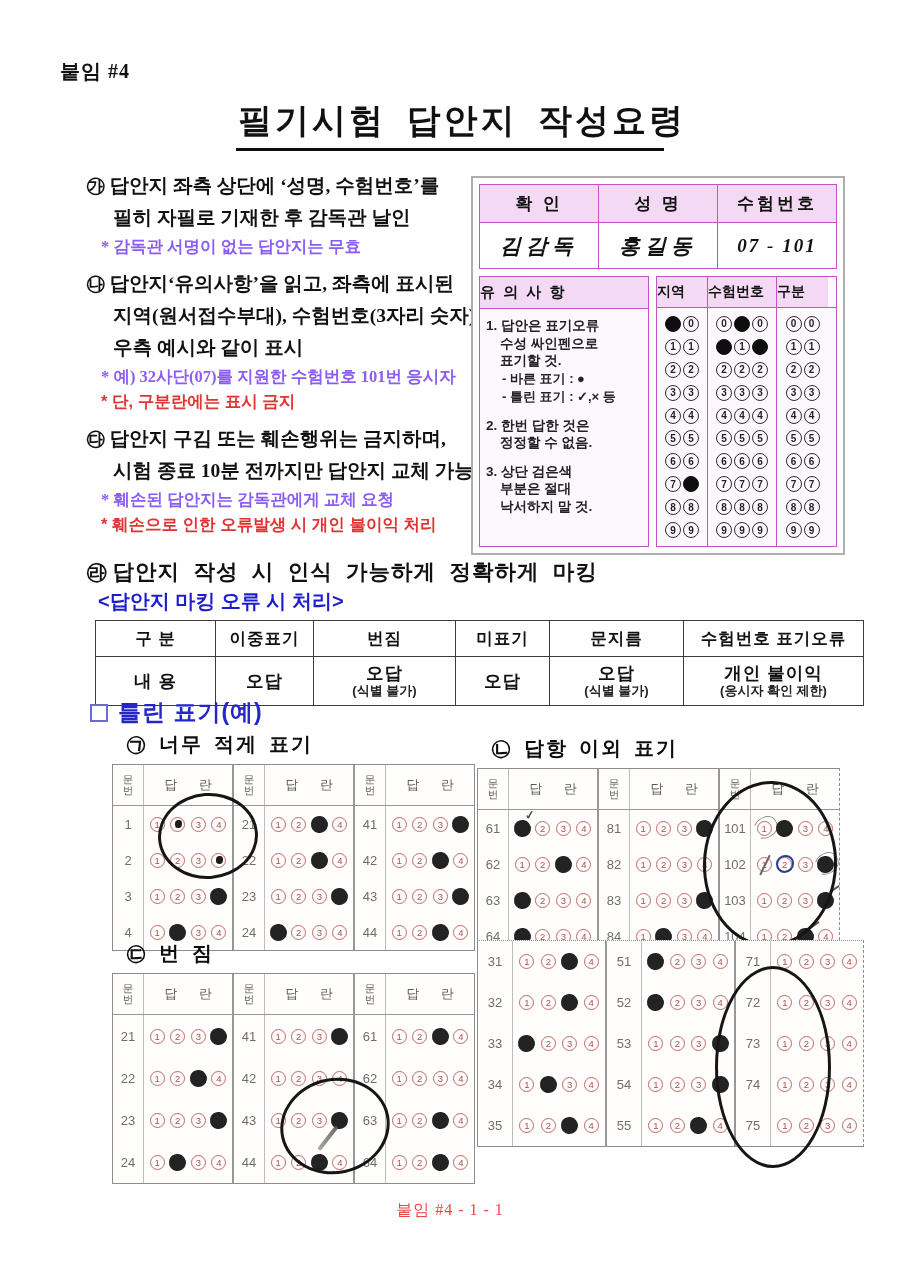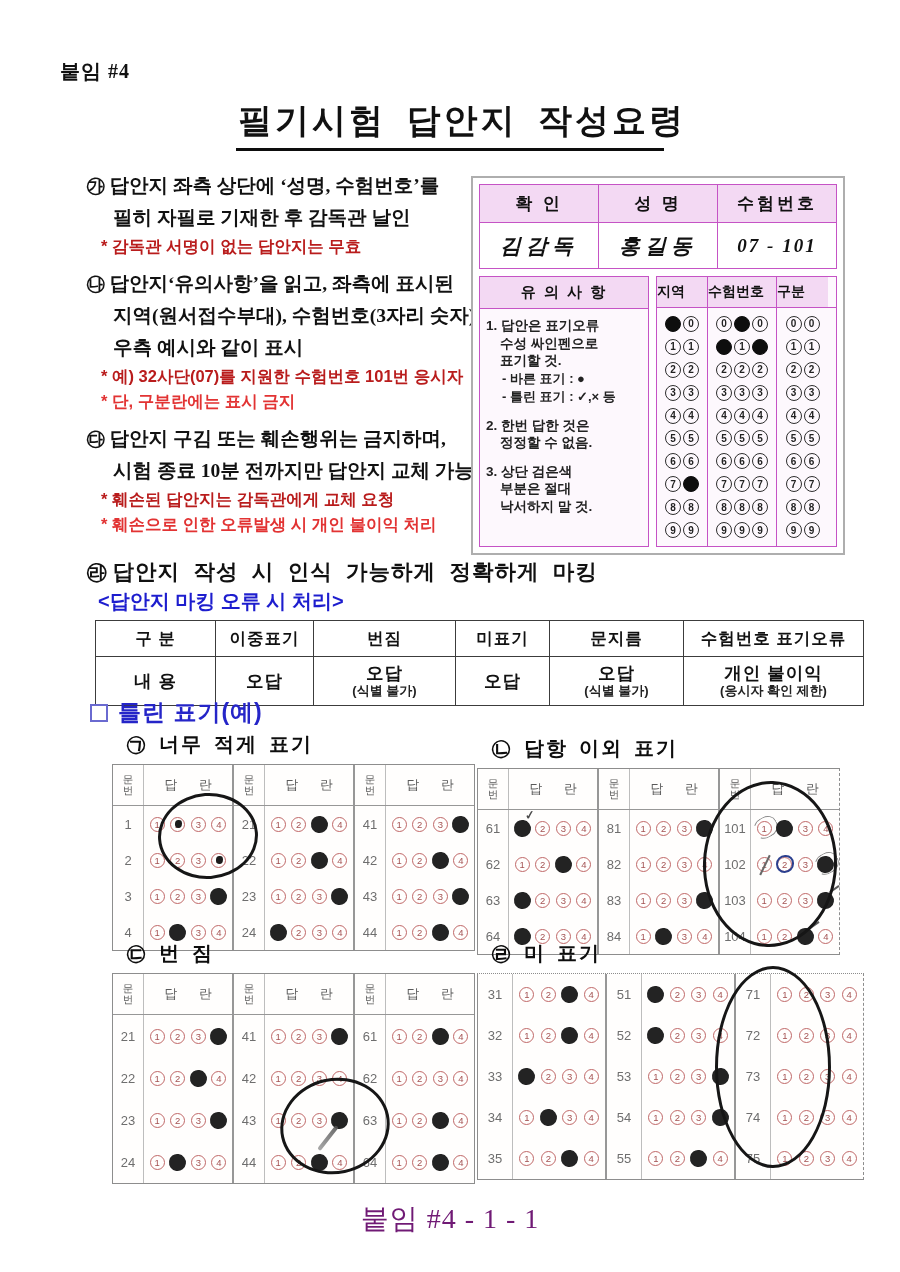--- a/index.html
+++ b/index.html
@@ -12,42 +12,42 @@
   .title-wrap h1{margin:0;font-size:34px;font-weight:700;letter-spacing:3px;word-spacing:8px;padding-left:24px;}
   .title-underline{width:428px;margin:4px auto 0;border-bottom:3.5px solid #0d0d0d;}
   
   .left-col{position:absolute;left:86px;top:170px;width:392px;}
   .inst-item{margin-bottom:9px;}
   .inst-line{font-family:"Liberation Serif",serif;font-weight:700;font-size:19.5px;
              line-height:32px;white-space:nowrap;}
   .inst-line.cont{padding-left:27px;}
   .bullet{margin-right:4px;}
   .note{font-weight:700;font-size:16.5px;line-height:25px;padding-left:15px;white-space:nowrap;}
-  .note.green{color:#b91c1c;}
+  .note.green{color:#8b5cf6;font-family:Liberation Serif, serif;}
   .note.red{color:#e23333;}
   .marking-line{position:absolute;left:86px;top:556px;}
   .marking-line .inst-item{margin:0;}
   .marking-line .inst-line{font-size:21.5px;letter-spacing:1px;word-spacing:7px;}
   
   .right-panel{position:absolute;left:471px;top:176px;width:374px;height:379px;
                box-sizing:border-box;border:2px solid #aeaeae;background:#fff;
                padding:6px;display:flex;flex-direction:column;gap:7px;}
   .id-table{border-collapse:collapse;width:100%;table-layout:fixed;padding-left:24px;}
   .id-table td{border:1.8px solid #c553c5;text-align:center;}
   .id-table .idh{background:#f3d9f3;font-weight:700;font-size:17px;letter-spacing:3px;height:35px;}
   .id-table .idv{height:43px;background:#fff;}
   .idv.v0,.idv.v1{font-family:"Liberation Serif",serif;font-style:italic;font-weight:700;
                   font-size:21px;letter-spacing:5px;}
   .idv.v2{font-family:"Liberation Serif",serif;font-style:italic;font-weight:700;
           font-size:19px;letter-spacing:2px;}
   .panel-bottom{flex:1;display:flex;gap:7px;min-height:0;}
   .notice-box{width:170px;box-sizing:border-box;border:1.8px solid #c553c5;background:#fdf8fd;
               display:flex;flex-direction:column;}
-  .notice-title{background:#f3d9f3;border-bottom:1.8px solid #c553c5;text-align:center;
-                font-weight:700;font-size:15px;letter-spacing:2px;padding:6px 12px;}
+  .notice-title{background:#f3d9f3;border-bottom:1.8px solid #c553c5;
+                font-weight:700;font-size:15px;letter-spacing:2px;padding:6px 0;}
   .notice-body{padding:8px 5px 4px 6px;}
   .n-item{margin-bottom:11px;}
   .n-line{font-weight:600;font-size:13.5px;line-height:17.5px;color:#222;white-space:nowrap;}
   .n-line.cont{padding-left:14px;}
   .n-sub{font-weight:600;font-size:13px;line-height:18px;padding-left:16px;color:#222;white-space:nowrap;}
   .bubble-box{flex:1;box-sizing:border-box;border:1.8px solid #c553c5;background:#fdf8fd;
               display:flex;flex-direction:column;}
   .bubble-headers{display:flex;border-bottom:1.8px solid #c553c5;}
   .bph{box-sizing:border-box;background:#f3d9f3;font-weight:700;font-size:14px;
        padding:6px 0;border-right:1.8px solid #c553c5;white-space:nowrap;overflow:hidden;}
@@ -110,21 +110,21 @@
   .mk-tail{right:-8px;top:-6px;width:11px;height:2px;background:#5c5c5c;transform:rotate(-35deg);}
   .mk-smudge{left:-7px;top:9px;width:4px;height:30px;background:linear-gradient(#4f4f4f,#9a9a9a);
              border-radius:3px;transform:rotate(38deg);opacity:.85;}
   .ellipse{position:absolute;border:3px solid #161616;border-radius:50%;pointer-events:none;}
   .e0{left:46px;top:62px;width:94px;height:80px;transform:rotate(-4deg);}
   .e1{left:226px;top:46px;width:128px;height:160px;transform:rotate(2deg);}
   .e2{left:168px;top:138px;width:104px;height:90px;transform:rotate(-12deg);}
   .e3{left:238px;top:26px;width:110px;height:196px;}
   
   .footer{position:absolute;left:0;right:0;top:1200px;text-align:center;
-          font-family:"Liberation Serif",serif;font-size:28px;letter-spacing:1px;color:#701a75;}
+          font-family:"Liberation Serif",serif;font-size:16px;letter-spacing:1px;color:#ef4444;}
 </style>
 </head>
 <body>
 
 <div class="page">
 
   <div class="attach">붙임 #4</div>
 
   <div class="title-wrap">
     <h1>필기시험 답안지 작성요령</h1>
@@ -1114,21 +1114,20 @@
               <span class="bub">
                 <span class="bnum">4</span>
               </span>
             </div>
           </div>
         </div>
       </div>
       <div class="ellipse e2"></div>
     </div>
   <div class="grid grid-3" id="grid-3">
-      <div class="caption"><span class="cap-mark">㉣ </span><span class="cap-text">미 표기</span></div>
       <div class="sheet">
         <div class="group">
           <div class="g-row">
             <div class="qnum">31</div>
             <div class="acell">
               <span class="bub">
                 <span class="bnum">1</span>
               </span>
               <span class="bub">
                 <span class="bnum">2</span>

